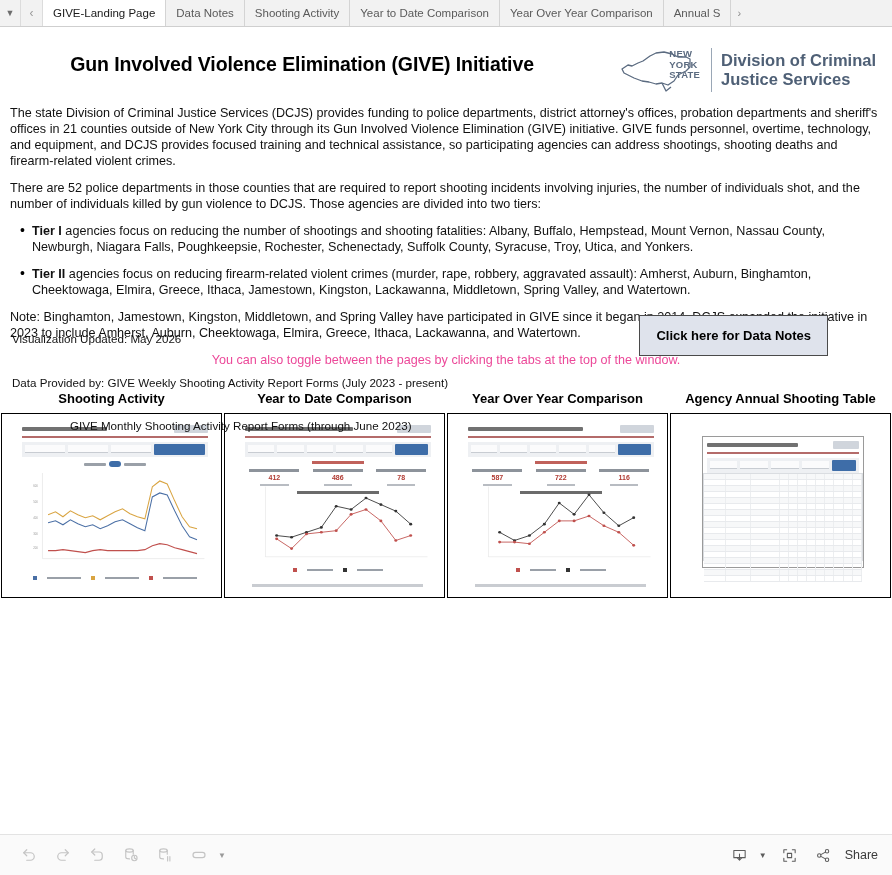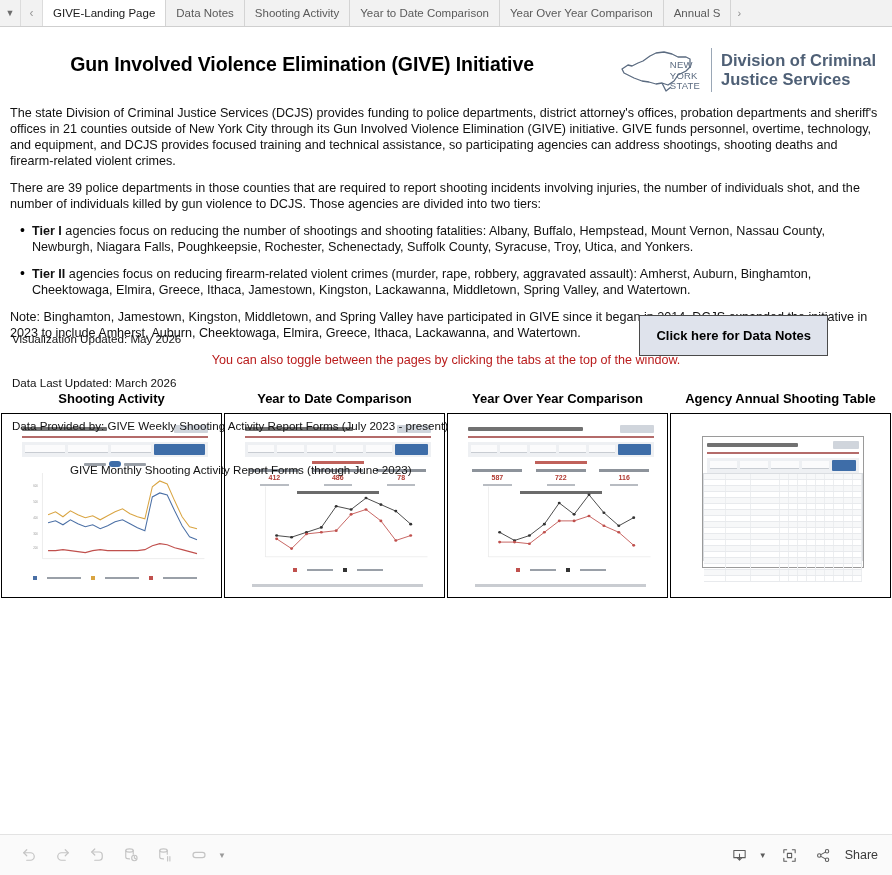--- a/index.html
+++ b/index.html
@@ -88,22 +88,22 @@
   .logo {
     flex: 0 0 auto;
     display: flex;
     align-items: center;
     gap: 9px;
     padding-top: 6px;
     padding-right: 6px;
   }
   .logo-state { position: relative; width: 86px; height: 50px; }
   .logo-text-ny {
-    position:absolute; right: 2px; top: 15px;
-    font-size: 9.5px; font-weight: normal; line-height: 10.5px;
+    position:absolute; right: 2px; top: 4px;
+    font-size: 9.5px; font-weight: bold; line-height: 10.5px;
     color:#5b6b80; letter-spacing: .2px; text-align:left;
   }
   .logo-div {
     width: 1px; height: 44px; background: #9aa7b6;
   }
   .logo-dcjs {
     font-size: 16.5px; font-weight: bold; line-height: 19px;
     color: #4f6076;
   }
 
@@ -123,21 +123,21 @@
   .body-text p.tier b { font-weight: bold; }
 
   .cta {
     text-align: center;
     margin-top: 7px;
   }
   .cta-main {
     font-size: 15px; font-weight: bold; color: #000; line-height: 19px;
   }
   .cta-sub {
-    font-size: 12.6px; color: #b91c1c; line-height: 17px;
+    font-size: 12.6px; color: #ec4899; line-height: 17px;
   }
 
   
   .thumbs {
     display: flex;
     margin-top: 22px;
     padding: 0 0px;
   }
   .thumb-cell { flex: 1 1 25%; padding: 0 1px; }
   .thumb-label {
@@ -299,21 +299,21 @@
         <div class="logo-div"></div>
         <div class="logo-dcjs">
           <div>Division of Criminal</div>
           <div>Justice Services</div>
         </div>
       </div>
     </div>
 
     <div class="body-text">
       <p>The state Division of Criminal Justice Services (DCJS) provides funding to police departments, district attorney's offices, probation departments and sheriff's offices in 21 counties outside of New York City through its Gun Involved Violence Elimination (GIVE) initiative. GIVE funds personnel, overtime, technology, and equipment, and DCJS provides focused training and technical assistance, so participating agencies can address shootings, shooting deaths and firearm-related violent crimes.</p>
-      <p>There are 39 police departments in those counties that are required to report shooting incidents involving injuries, the number of individuals shot, and the number of individuals killed by gun violence to DCJS. Those agencies are divided into two tiers:</p>
+      <p>There are 52 police departments in those counties that are required to report shooting incidents involving injuries, the number of individuals shot, and the number of individuals killed by gun violence to DCJS. Those agencies are divided into two tiers:</p>
       <p class="tier"><b>Tier I</b><span> agencies focus on reducing the number of shootings and shooting fatalities: Albany, Buffalo, Hempstead, Mount Vernon, Nassau County, Newburgh, Niagara Falls, Poughkeepsie, Rochester, Schenectady, Suffolk County, Syracuse, Troy, Utica, and Yonkers.</span></p>
       <p class="tier"><b>Tier II</b><span> agencies focus on reducing firearm-related violent crimes (murder, rape, robbery, aggravated assault): Amherst, Auburn, Binghamton, Cheektowaga, Elmira, Greece, Ithaca, Jamestown, Kingston, Lackawanna, Middletown, Spring Valley, and Watertown.</span></p>
       <p>Note: Binghamton, Jamestown, Kingston, Middletown, and Spring Valley have participated in GIVE since it began in 2014. DCJS expanded the initiative in 2023 to include Amherst, Auburn, Cheektowaga, Elmira, Greece, Ithaca, Lackawanna, and Watertown.</p>
     </div>
 
     <div class="cta">
       <div class="cta-sub">You can also toggle between the pages by clicking the tabs at the top of the window.</div>
     </div>
 
     <div class="thumbs">
@@ -802,21 +802,20 @@
             </div>
           </div>
         </div>
       </div>
 
     </div>
 
     <div class="footer">
       <div class="footer-text">
         <div>Visualization Updated: May 2026</div>
-        <div>Data Last Updated: March 2026</div>
         <div>Data Provided by: GIVE Weekly Shooting Activity Report Forms (July 2023 - present)</div>
         <div>                  GIVE Monthly Shooting Activity Report Forms (through June 2023)</div>
       </div>
       <button class="data-notes-btn">Click here for Data Notes</button>
     </div>
 
   </div>
 
   <div class="toolbar">
     <div class="tb-left">

